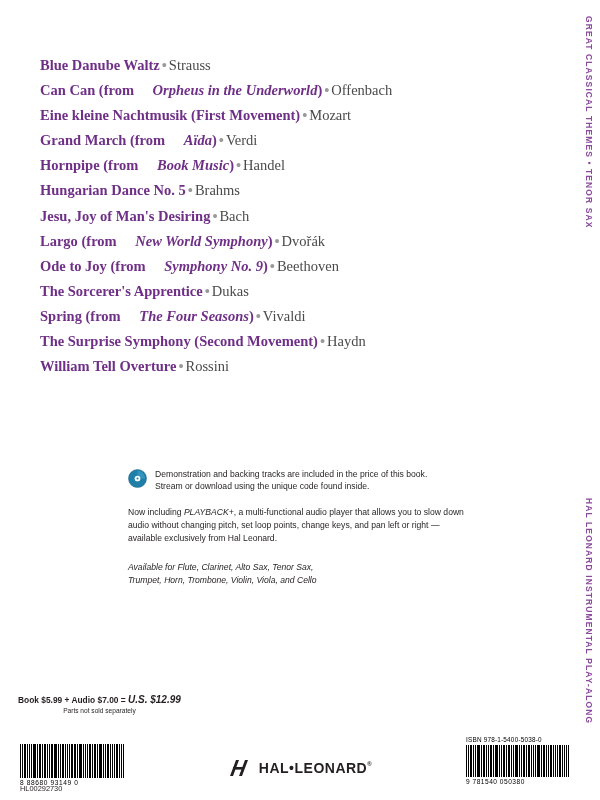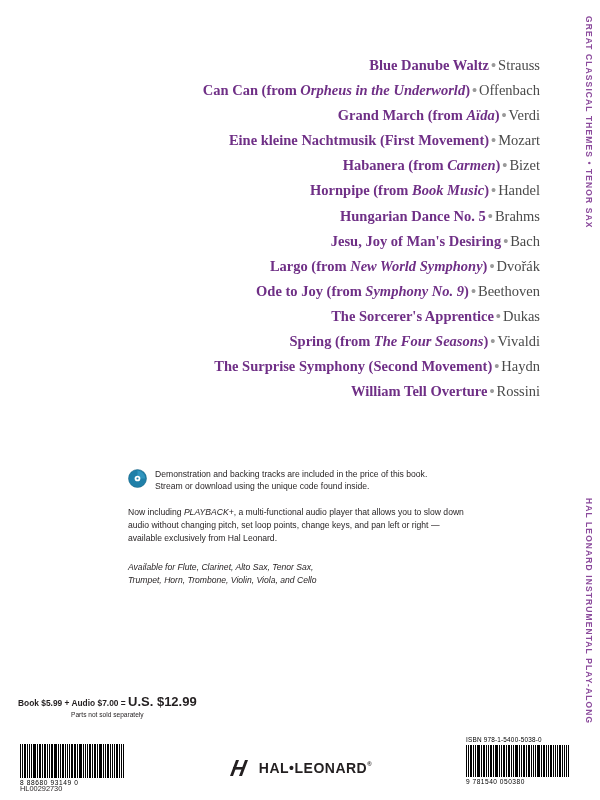--- a/index.html
+++ b/index.html
@@ -41,35 +41,36 @@
     top: 498px;
     color: #8b4a9c;
   }
 
   
   .songlist {
     position: absolute;
     top: 58px;
     left: 40px;
     width: 500px;
-    text-align: right;
+    text-align: left;
   }
   .song {
     font-size: 14.5px;
     line-height: 1.0;
     margin-bottom: 10.6px;
     color: #6f2f86;
     white-space: nowrap;
   }
   .song .title {
     font-weight: bold;
     color: #6f2f86;
   }
   .song .title i {
     font-style: italic;
+    margin-left: 15px;
   }
   .song .dot {
     color: #9a9a9a;
     font-weight: bold;
     padding: 0 2px;
   }
   .song .composer {
     color: #4a4a4a;
     font-weight: normal;
   }
@@ -121,22 +122,23 @@
     left: 18px;
     top: 694px;
     font-family: "Liberation Sans", sans-serif;
     color: #231f20;
   }
   .price-main {
     font-size: 8.4px;
     font-weight: bold;
   }
   .price-main .big {
-    font-size: 13px;
-    font-weight: bold;
+    font-size: 10px;
+    font-weight: bold;
+    font-style: italic;
   }
   .price-sub {
     font-size: 6.6px;
     margin-top: 2px;
     text-align: center;
   }
 
   
   .upc {
     position: absolute;
@@ -235,30 +237,27 @@
 
     <div class="song">
       <span class="title">Blue Danube Waltz</span><span class="dot">•</span><span class="composer">Strauss</span>
     </div>
 
     <div class="song">
       <span class="title">Can Can (from </span><span class="title"><i>Orpheus in the Underworld</i></span><span class="title">)</span><span class="dot">•</span><span class="composer">Offenbach</span>
     </div>
 
     <div class="song">
+      <span class="title">Eine kleine Nachtmusik (First Movement)</span><span class="dot">•</span><span class="composer">Mozart</span>
+    </div>
+
+    <div class="song">
       <span class="title">Grand March (from </span><span class="title"><i>Aïda</i></span><span class="title">)</span><span class="dot">•</span><span class="composer">Verdi</span>
     </div>
 
-    <div class="song">
-      <span class="title">Eine kleine Nachtmusik (First Movement)</span><span class="dot">•</span><span class="composer">Mozart</span>
-    </div>
-
-    <div class="song">
-      <span class="title">Habanera (from </span><span class="title"><i>Carmen</i></span><span class="title">)</span><span class="dot">•</span><span class="composer">Bizet</span>
-    </div>
 
     <div class="song">
       <span class="title">Hornpipe (from </span><span class="title"><i>Book Music</i></span><span class="title">)</span><span class="dot">•</span><span class="composer">Handel</span>
     </div>
 
     <div class="song">
       <span class="title">Hungarian Dance No. 5</span><span class="dot">•</span><span class="composer">Brahms</span>
     </div>
 
     <div class="song">

